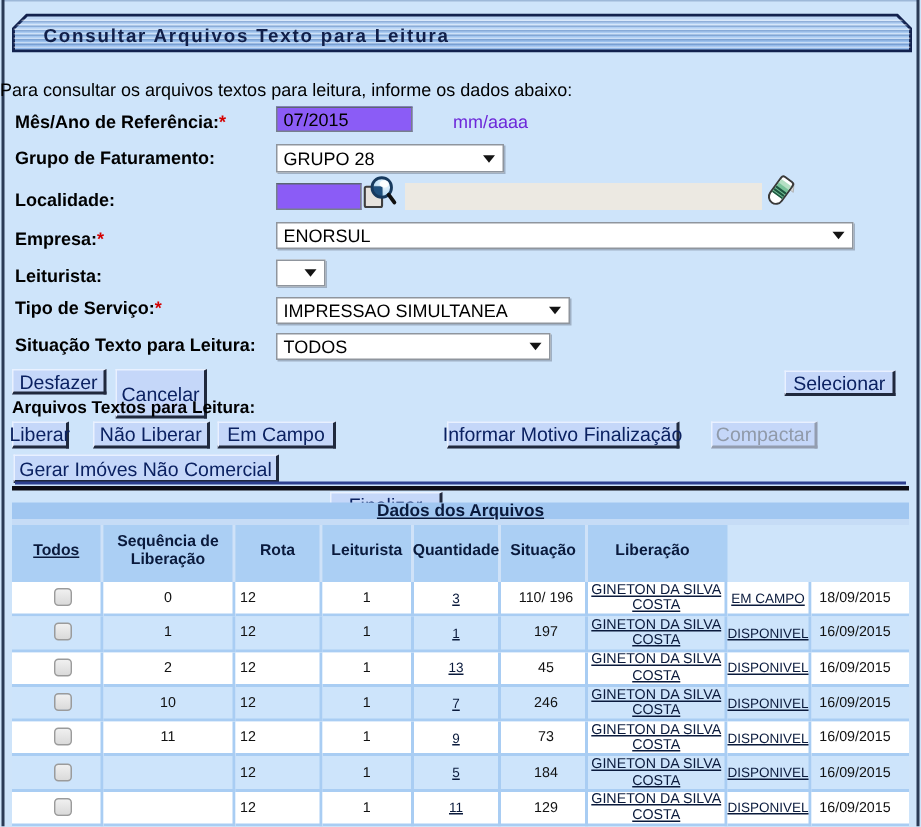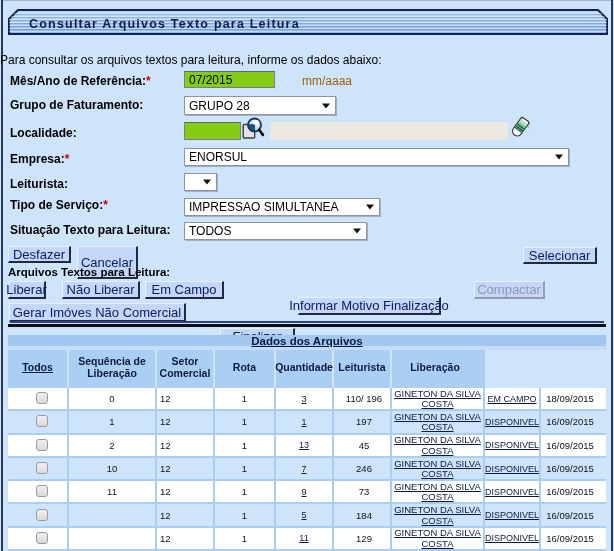--- a/index.html
+++ b/index.html
@@ -9,21 +9,21 @@
 
 #topline { left:2px; top:0; width:610px; height:1px; background:#9db8d8; }
 #leftline { left:1px; top:0; width:2px; height:551px; background:#2a3a55; }
 #rightline { left:611px; top:0; width:2px; height:551px; background:#2a3a55; }
 
 
 
 .lbl { position:absolute; left:10px; font-size:12px; line-height:13px; font-weight:bold; color:#000; white-space:nowrap; }
 .lbl .req { color:#d40000; }
 .txt { position:absolute; font-size:12px; color:#000; white-space:nowrap; }
-.inp { position:absolute; background:#84cc16; border:1px solid #777f8c; border-top-color:#5a6673; font-size:12px; color:#000; display:flex; align-items:center; padding-left:4px; }
+.inp { position:absolute; background:#8b5cf6; border:1px solid #777f8c; border-top-color:#5a6673; font-size:12px; color:#000; display:flex; align-items:center; padding-left:4px; }
 .sel { position:absolute; background:#fff; border:1px solid #8f959d; box-shadow:1px 1px 0 #9fb0c4; font-size:12px; color:#000; display:flex; align-items:center; padding-left:4px; }
 .sel .arr { position:absolute; right:5px; top:50%; transform:translateY(-50%); width:0; height:0; border-left:4px solid transparent; border-right:4px solid transparent; border-top:5.5px solid #141414; }
 .btn { position:absolute; background:#c5d7f9; border-top:1px solid #e9f1ff; border-left:1px solid #e9f1ff; border-right:2px solid #20293d; border-bottom:2px solid #20293d; color:#0b2161; font-size:13px; display:flex; align-items:center; justify-content:center; white-space:nowrap; }
 
 .cap { position:absolute; left:8px; top:335px; width:598px; height:15px; background:#a1c7f1; border-bottom:4px solid #c6dcf6; display:flex; align-items:center; justify-content:center; }
 .cap span { font-size:11.5px; font-weight:bold; color:#0a1a3c; text-decoration:underline; }
 .hdr { position:absolute; left:8px; top:350px; width:598px; height:37.5px; display:grid; grid-template-columns:61px 88px 58px 61px 58px 58px 93px 56px 65px; }
 .hdr div { background:#abcff4; border-right:2px solid #cfe2f8; display:flex; align-items:center; justify-content:center; text-align:center; font-size:10.5px; font-weight:bold; color:#0a1a3c; line-height:12px; padding-bottom:4px; }
 .hdr div:last-child { border-right:none; padding-right:7px; }
 .hdr .u { text-decoration:underline; }
@@ -74,21 +74,21 @@
     <line x1="0" y1="17.5" x2="600" y2="17.5"></line>
       <line x1="0" y1="20.5" x2="600" y2="20.5"></line>
   </g>
   <text x="21" y="19" font-family="Liberation Sans, sans-serif" font-size="12.5" font-weight="bold" fill="#111f49" letter-spacing="1.2">Consultar Arquivos Texto para Leitura</text>
 </svg>
 
 <div class="txt" style="left:0; top:53px; font-size:12px;">Para consultar os arquivos textos para leitura, informe os dados abaixo:</div>
 
 <div class="lbl" style="top:75px;">Mês/Ano de Referência:<span class="req">*</span></div>
 <div class="inp" style="left:184px; top:71px; width:91px; height:17px;">07/2015</div>
-<div class="txt" style="left:278px; top:74px; color:#a16207;padding-left:24px;">mm/aaaa</div>
+<div class="txt" style="left:278px; top:74px; color:#6d28d9;padding-left:24px;">mm/aaaa</div>
 
 <div class="lbl" style="top:99px;">Grupo de Faturamento:</div>
 <div class="sel" style="left:184px; top:96px; width:152px; height:19px;">GRUPO 28<span class="arr"></span></div>
 
 <div class="lbl" style="top:127px;">Localidade:</div>
 <div class="inp" style="left:184px; top:122px; width:57px; height:18px;"></div>
 <svg class="abs" style="left:240px; top:114px;" width="26" height="26" viewBox="0 0 26 26">
   <defs>
     <clipPath id="lensclip">
         <circle cx="14.5" cy="11" r="6.5"></circle>
@@ -136,37 +136,37 @@
 <div class="btn" style="left:8px; top:246px; width:63px; height:17px;">Desfazer</div>
 <div class="btn" style="left:77px; top:246px; width:61px; height:33px;">Cancelar</div>
 <div class="btn" style="left:523px; top:247px; width:74px; height:17px;">Selecionar</div>
 
 <div class="lbl" style="left:8px; top:266px; font-size:11.5px;text-align:center;">Arquivos Textos para Leitura:</div>
 
 <div class="btn" style="left:8px; top:281px; width:38px; height:18px;">Liberar</div>
 <div class="btn" style="left:62px; top:281px; width:78px; height:18px;">Não Liberar</div>
 <div class="btn" style="left:145px; top:281px; width:79px; height:18px;">Em Campo</div>
 <div class="btn" style="left:220px; top:281px; width:75px; height:18px;margin-top:47px;">Finalizar</div>
-<div class="btn" style="left:298px; top:297px; width:143px; height:18px;text-align:right;">Informar Motivo Finalização</div>
+<div class="btn" style="left:298px; top:281px; width:155px; height:18px;text-align:right;">Informar Motivo Finalização</div>
 <div class="btn" style="left:474px; top:281px; width:71px; height:18px; color:#909aa9; border-right-color:#939daf; border-bottom-color:#939daf;">Compactar</div>
 <div class="btn" style="left:9px; top:303px; width:177px; height:19px;">Gerar Imóves Não Comercial</div>
 
 <div class="abs" id="hr1"></div>
 <div class="abs" id="hr2"></div>
 
 <div class="cap">
     <span>Dados dos Arquivos</span>
   </div>
 <div class="hdr">
   <div class="u">Todos</div>
   <div>Sequência de<br>Liberação</div>
-  <div>Setor<br>Comercial</div>
   <div>Rota</div>
+  <div>Leiturista</div>
   <div>Quantidade</div>
-  <div>Leiturista</div>
+  <div>Situação</div>
   <div>Liberação</div>
 </div>
 <div id="tbody">
   <div>
       <span class="cb"></span>
     </div>
     <div>0</div>
     <div class="l">12</div>
     <div>1</div>
     <div>

